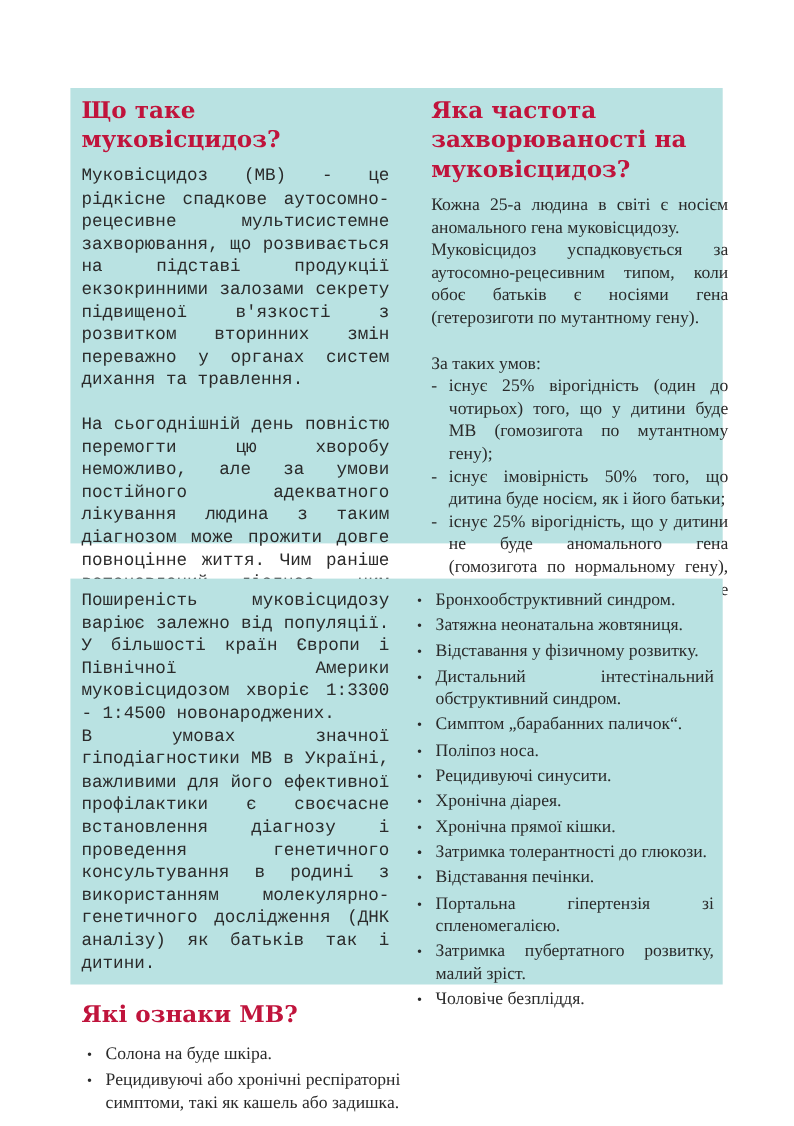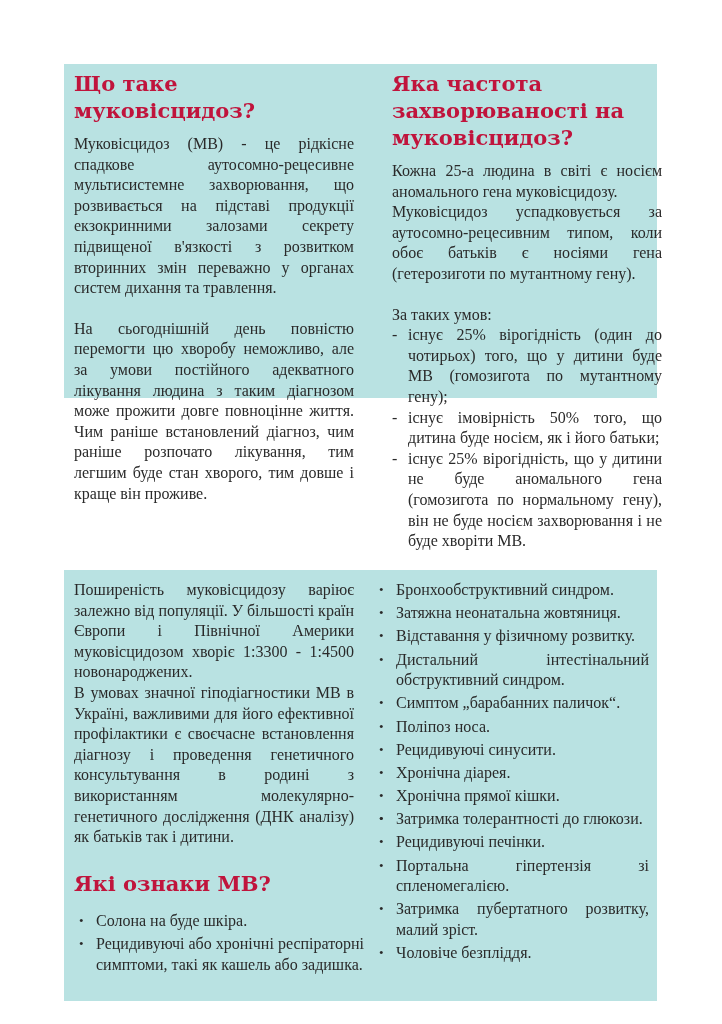--- a/index.html
+++ b/index.html
@@ -2,43 +2,43 @@
 <html><head>
   <meta charset="utf-8">
   <style>
     html, body { margin: 0; padding: 0; background: #ffffff; }
     body { width: 722px; height: 1024px; position: relative; overflow: hidden; }
     .panel {
       position: absolute; left: 64px; width: 593px;
       background: #b9e2e2;
       display: flex;
     }
-    .panel.top { top: 64px; height: 334px; gap: 28px; }
-    .panel.bottom { top: 526px; height: 431px; margin-top: 44px; }
+    .panel.top { top: 80px; height: 414px; gap: 28px; }
+    .panel.bottom { top: 526px; height: 369px; }
     .col { box-sizing: border-box; }
     .col.left { width: 300px; padding: 0 0 0 10px; }
     .col.right { width: 293px; padding: 0 8px 12px 10px; }
     .heading {
       font-family: "DejaVu Serif", serif;
       color: #c0143c;
       font-weight: bold;
       font-size: 21px;
       line-height: 27px;
       margin: 0;
     }
     .top .heading { margin-top: 6px; }
     .text {
       font-family: "Liberation Serif", serif;
       color: #2a2a2a;
       font-size: 16px;
       line-height: 20.6px;
       text-align: justify;
       margin: 0;
     }
-    .col.left .text { width: 280px; }
+    .col.left .text { width: 280px; font-family: Liberation Mono, monospace; }
     .col.right .text { width: 270px; }
     .gap { height: 20px; }
     .dash-list, .bullet-list { list-style: none; margin: 0; padding: 0; }
     .dash-list li, .bullet-list li {
       position: relative; padding-left: 16px;
       font-family: "Liberation Serif", serif;
       color: #2a2a2a; font-size: 16px; line-height: 20.6px;
       text-align: justify;
     }
     .dash-list li .marker, .bullet-list li .marker {
@@ -91,19 +91,19 @@
       <li><span class="marker">•</span><span>Затяжна неонатальна жовтяниця.</span></li>
       <li><span class="marker">•</span><span>Відставання у фізичному розвитку.</span></li>
       <li><span class="marker">•</span><span>Дистальний інтестінальний обструктивний синдром.</span></li>
       <li><span class="marker">•</span><span>Симптом „барабанних паличок“.</span></li>
       <li><span class="marker">•</span><span>Поліпоз носа.</span></li>
       <li><span class="marker">•</span><span>Рецидивуючі синусити.</span></li>
       <li><span class="marker">•</span><span>Хронічна діарея.</span></li>
       <li><span class="marker">•</span><span>Хронічна прямої кішки.</span></li>
       <li><span class="marker">•</span></li>
       <li><span class="marker">•</span><span>Затримка толерантності до глюкози.</span></li>
-      <li><span class="marker">•</span><span>Рецидивуючі печінки.</span></li>
+      <li><span class="marker">•</span><span>Відставання печінки.</span></li>
       <li><span class="marker">•</span><span>Портальна гіпертензія зі спленомегалією.</span></li>
       <li><span class="marker">•</span><span>Затримка пубертатного розвитку, малий зріст.</span></li>
       <li><span class="marker">•</span><span>Чоловіче безпліддя.</span></li>
     </ul>
   </div>
 </div>
 
 </body></html>

